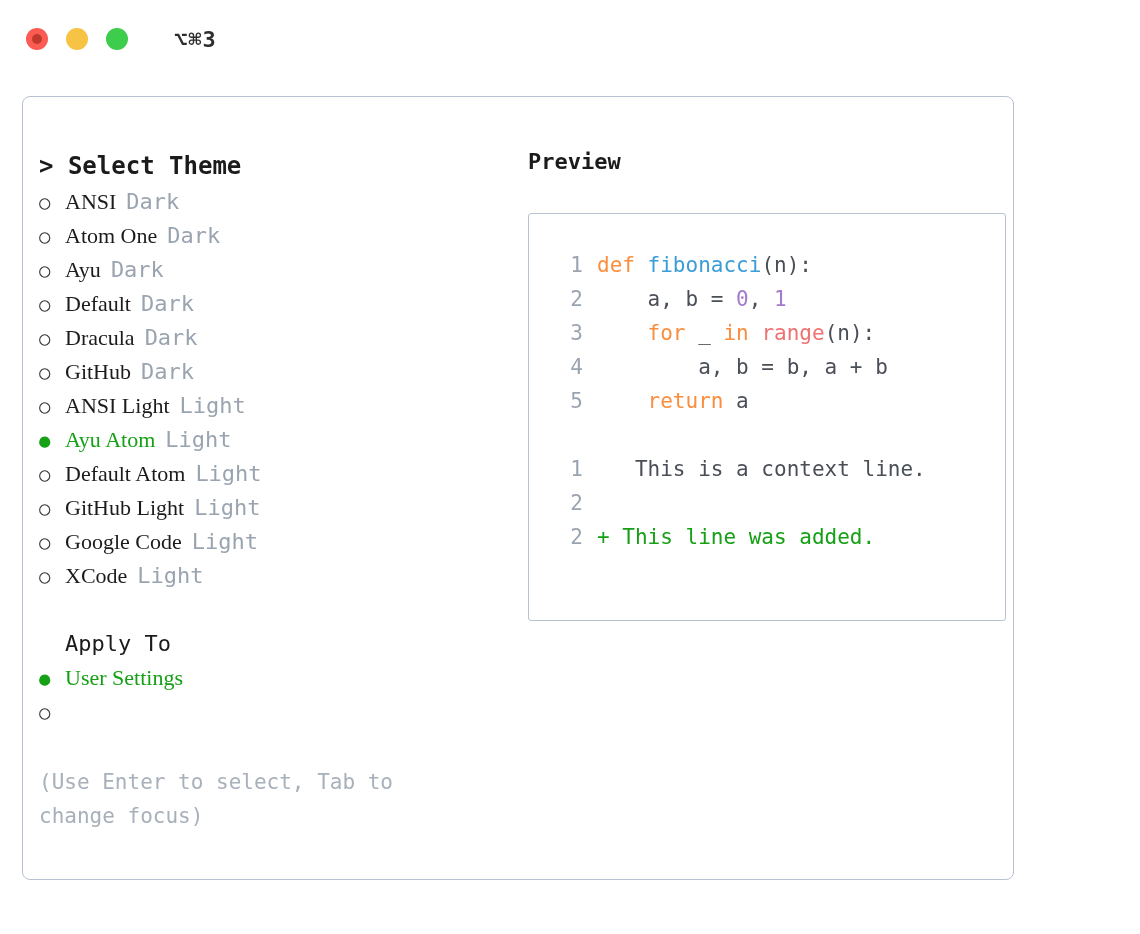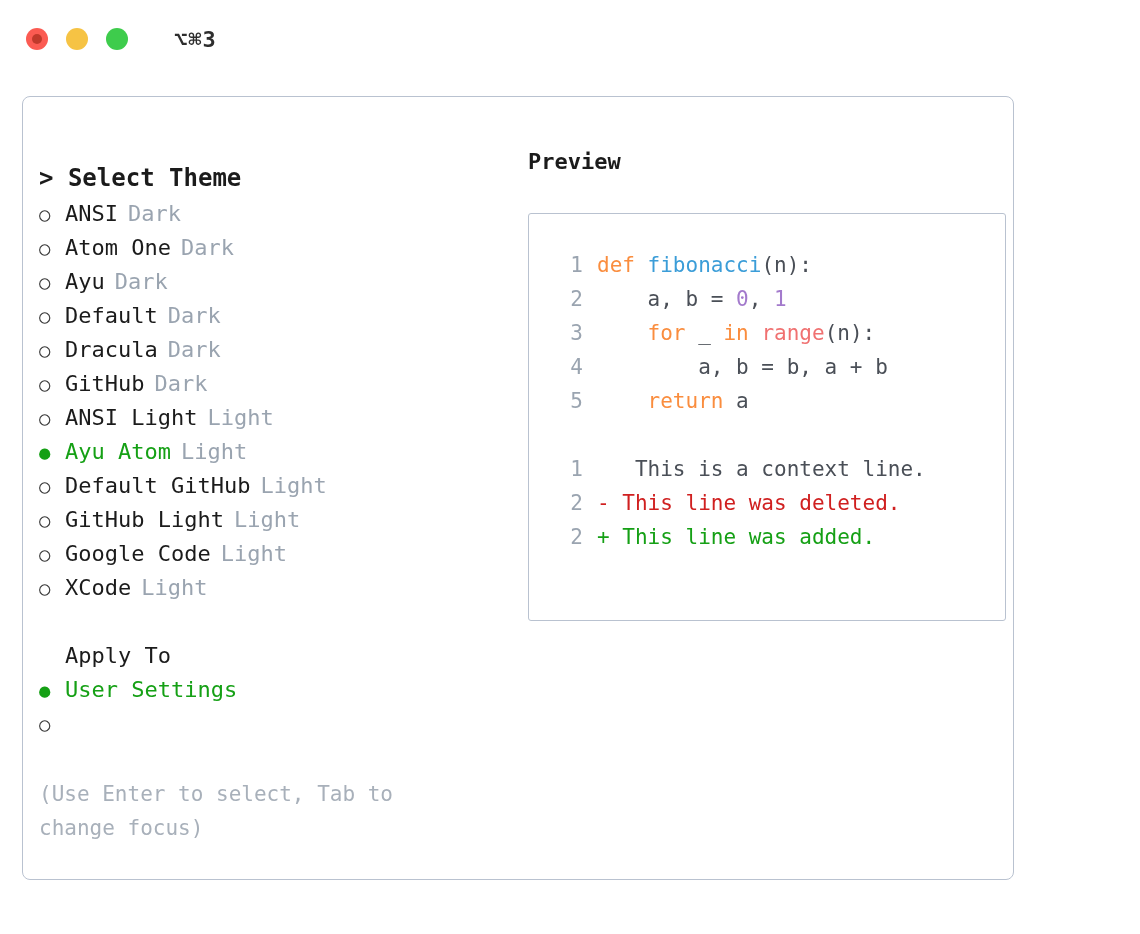--- a/index.html
+++ b/index.html
@@ -69,21 +69,21 @@
     background: #ffffff;
   }
   .panel-inner {
     position: relative;
     width: 100%;
     height: 100%;
   }
   .left-col {
     position: absolute;
     left: 16px;
-    top: 64px;
+    top: 52px;
     width: 440px;
   }
   .right-col {
     position: absolute;
     left: 505px;
     top: 48px;
     width: 495px;
   }
   .section-title {
     font-size: 24px;
@@ -106,20 +106,21 @@
     width: 26px;
     flex: 0 0 26px;
     font-size: 19px;
     color: #3a3a3a;
   }
   .marker.selected {
     color: #15a015;
   }
   .theme-name {
     color: #1b1b1b;
+    font-family: Liberation Serif, serif;
   }
   .theme-row.selected .theme-name {
     color: #15a015;
   }
   .theme-kind {
     color: #9aa4b0;
     margin-left: 10px;
   }
   .apply-block {
     margin-top: 34px;
@@ -204,21 +205,21 @@
 
         <div class="theme-list" id="theme-list">
             <div class="theme-row"><span class="marker">○</span><span class="theme-name">ANSI</span><span class="theme-kind">Dark</span></div>
             <div class="theme-row"><span class="marker">○</span><span class="theme-name">Atom One</span><span class="theme-kind">Dark</span></div>
             <div class="theme-row"><span class="marker">○</span><span class="theme-name">Ayu</span><span class="theme-kind">Dark</span></div>
             <div class="theme-row"><span class="marker">○</span><span class="theme-name">Default</span><span class="theme-kind">Dark</span></div>
             <div class="theme-row"><span class="marker">○</span><span class="theme-name">Dracula</span><span class="theme-kind">Dark</span></div>
             <div class="theme-row"><span class="marker">○</span><span class="theme-name">GitHub</span><span class="theme-kind">Dark</span></div>
             <div class="theme-row"><span class="marker">○</span><span class="theme-name">ANSI Light</span><span class="theme-kind">Light</span></div>
             <div class="theme-row selected"><span class="marker selected">●</span><span class="theme-name">Ayu Atom</span><span class="theme-kind">Light</span></div>
-            <div class="theme-row"><span class="marker">○</span><span class="theme-name">Default GitHub</span><span class="theme-kind">Light</span></div>
+            <div class="theme-row"><span class="marker">○</span><span class="theme-name">Default Atom</span><span class="theme-kind">Light</span></div>
             <div class="theme-row"><span class="marker">○</span><span class="theme-name">GitHub Light</span><span class="theme-kind">Light</span></div>
             <div class="theme-row"><span class="marker">○</span><span class="theme-name">Google Code</span><span class="theme-kind">Light</span></div>
             <div class="theme-row"><span class="marker">○</span><span class="theme-name">XCode</span><span class="theme-kind">Light</span></div>
           </div>
 
         <div class="apply-block">
           <div class="apply-head">Apply To</div>
           <div id="apply-list">
               <div class="theme-row selected"><span class="marker selected">●</span><span class="theme-name">User Settings</span></div>
               <div class="theme-row"><span class="marker">○</span></div>
@@ -234,21 +235,21 @@
           <div id="code-block">
               <div class="code-line"><span class="lineno">1</span><span><span class="tok-kw">def </span><span class="tok-fn">fibonacci</span><span class="tok-plain">(n):</span></span></div>
               <div class="code-line"><span class="lineno">2</span><span><span class="tok-plain">    a, b = </span><span class="tok-num">0</span><span class="tok-plain">, </span><span class="tok-num">1</span></span></div>
               <div class="code-line"><span class="lineno">3</span><span><span class="tok-plain">    </span><span class="tok-kw">for</span><span class="tok-plain"> _ </span><span class="tok-kw">in</span><span class="tok-plain"> </span><span class="tok-builtin">range</span><span class="tok-plain">(n):</span></span></div>
               <div class="code-line"><span class="lineno">4</span><span><span class="tok-plain">        a, b = b, a + b</span></span></div>
               <div class="code-line"><span class="lineno">5</span><span><span class="tok-plain">    </span><span class="tok-kw">return</span><span class="tok-plain"> a</span></span></div>
             </div>
           <div class="gap"></div>
           <div id="diff-block">
               <div class="code-line"><span class="lineno">1</span><span class="diff-ctx">   This is a context line.</span></div>
-              <div class="code-line"><span class="lineno">2</span><span class="diff-del">- This line was deleted.</span></div>
+              <div class="code-line"><span class="lineno">2</span></div>
               <div class="code-line"><span class="lineno">2</span><span class="diff-add">+ This line was added.</span></div>
             </div>
         </div>
       </div>
 
     </div>
   </div>
 </div>
 
 </body></html>

